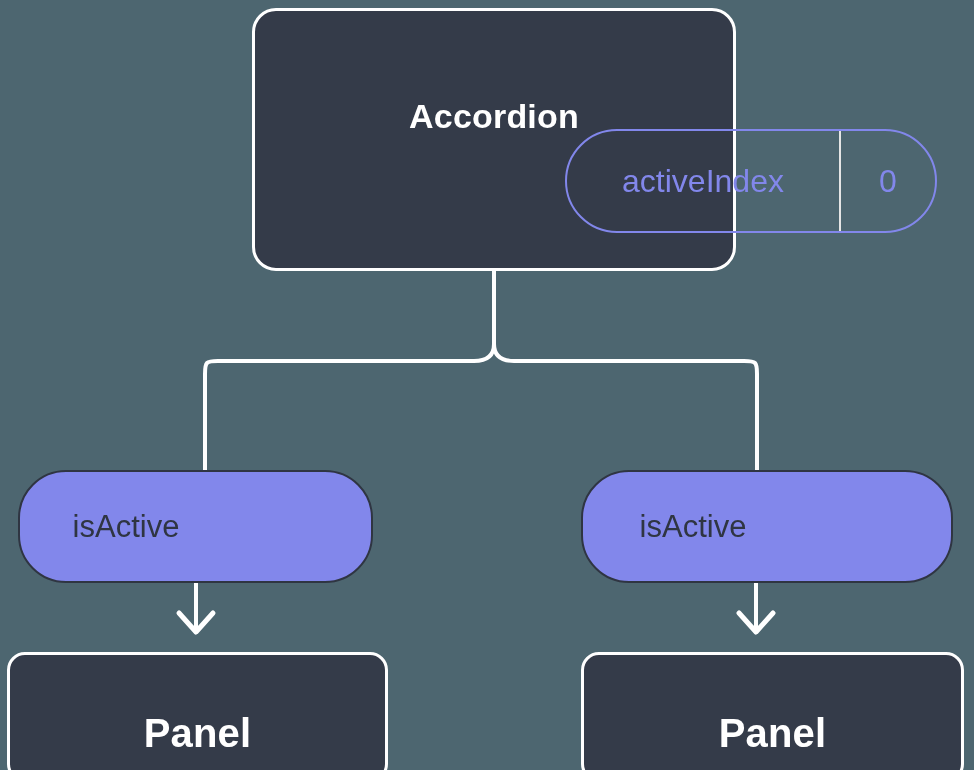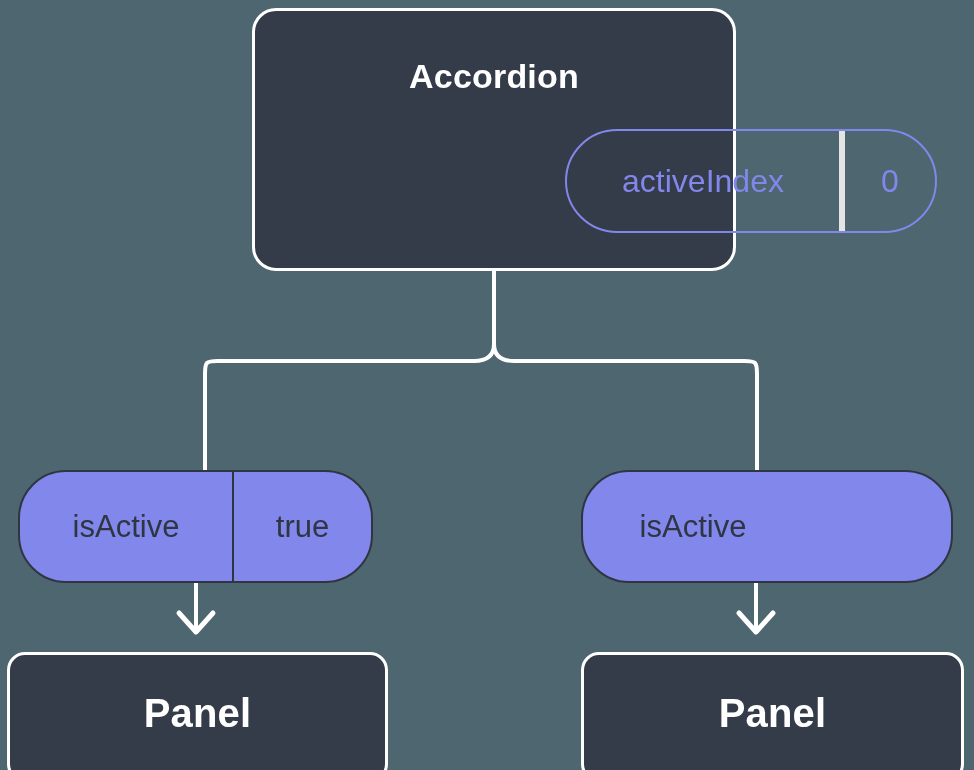--- a/index.html
+++ b/index.html
@@ -50,20 +50,21 @@
     flex-direction: column;
     align-items: center;
   }
   .card-title {
     color: #ffffff;
     font-size: 34px;
     font-weight: 700;
     letter-spacing: 0.2px;
     line-height: 1;
     white-space: nowrap;
+    margin-top: 40px;
   }
 
   
   #root-card {
     left: 252px;
     top: 8px;
     width: 484px;
     height: 263px;
     border-radius: 24px;
     justify-content: flex-start;
@@ -116,21 +117,21 @@
     height: 104px;
     border: 2px solid #8287eb;
     border-radius: 52px;
     background: transparent;
     z-index: 3;
   }
   .pill-outline .pill-key {
     flex: 0 0 272px;
     color: #8287eb;
     font-size: 32px;
-    border-right: 6px solid #e5e5e5;
+    border-right: 2px solid #e5e5e5;
   }
   .pill-outline .pill-val {
     flex: 1 1 auto;
     color: #8287eb;
     font-size: 32px;
   }
 
   
   .pill-filled {
     height: 113px;
@@ -200,21 +201,20 @@
     <div class="card-title">Accordion</div>
 
     <div class="pill pill-outline">
       <span class="pill-key">activeIndex</span>
       <span class="pill-val">0</span>
     </div>
   </div>
 
   <div class="node pill pill-filled" id="pill-left">
     <span class="pill-key">isActive</span>
-    <span class="pill-val">true</span>
   </div>
 
   <div class="node pill pill-filled" id="pill-right">
     <span class="pill-key">isActive</span>
   </div>
 
   <div class="node card panel-card" id="panel-left">
     <div class="card-title">Panel</div>
   </div>
 

